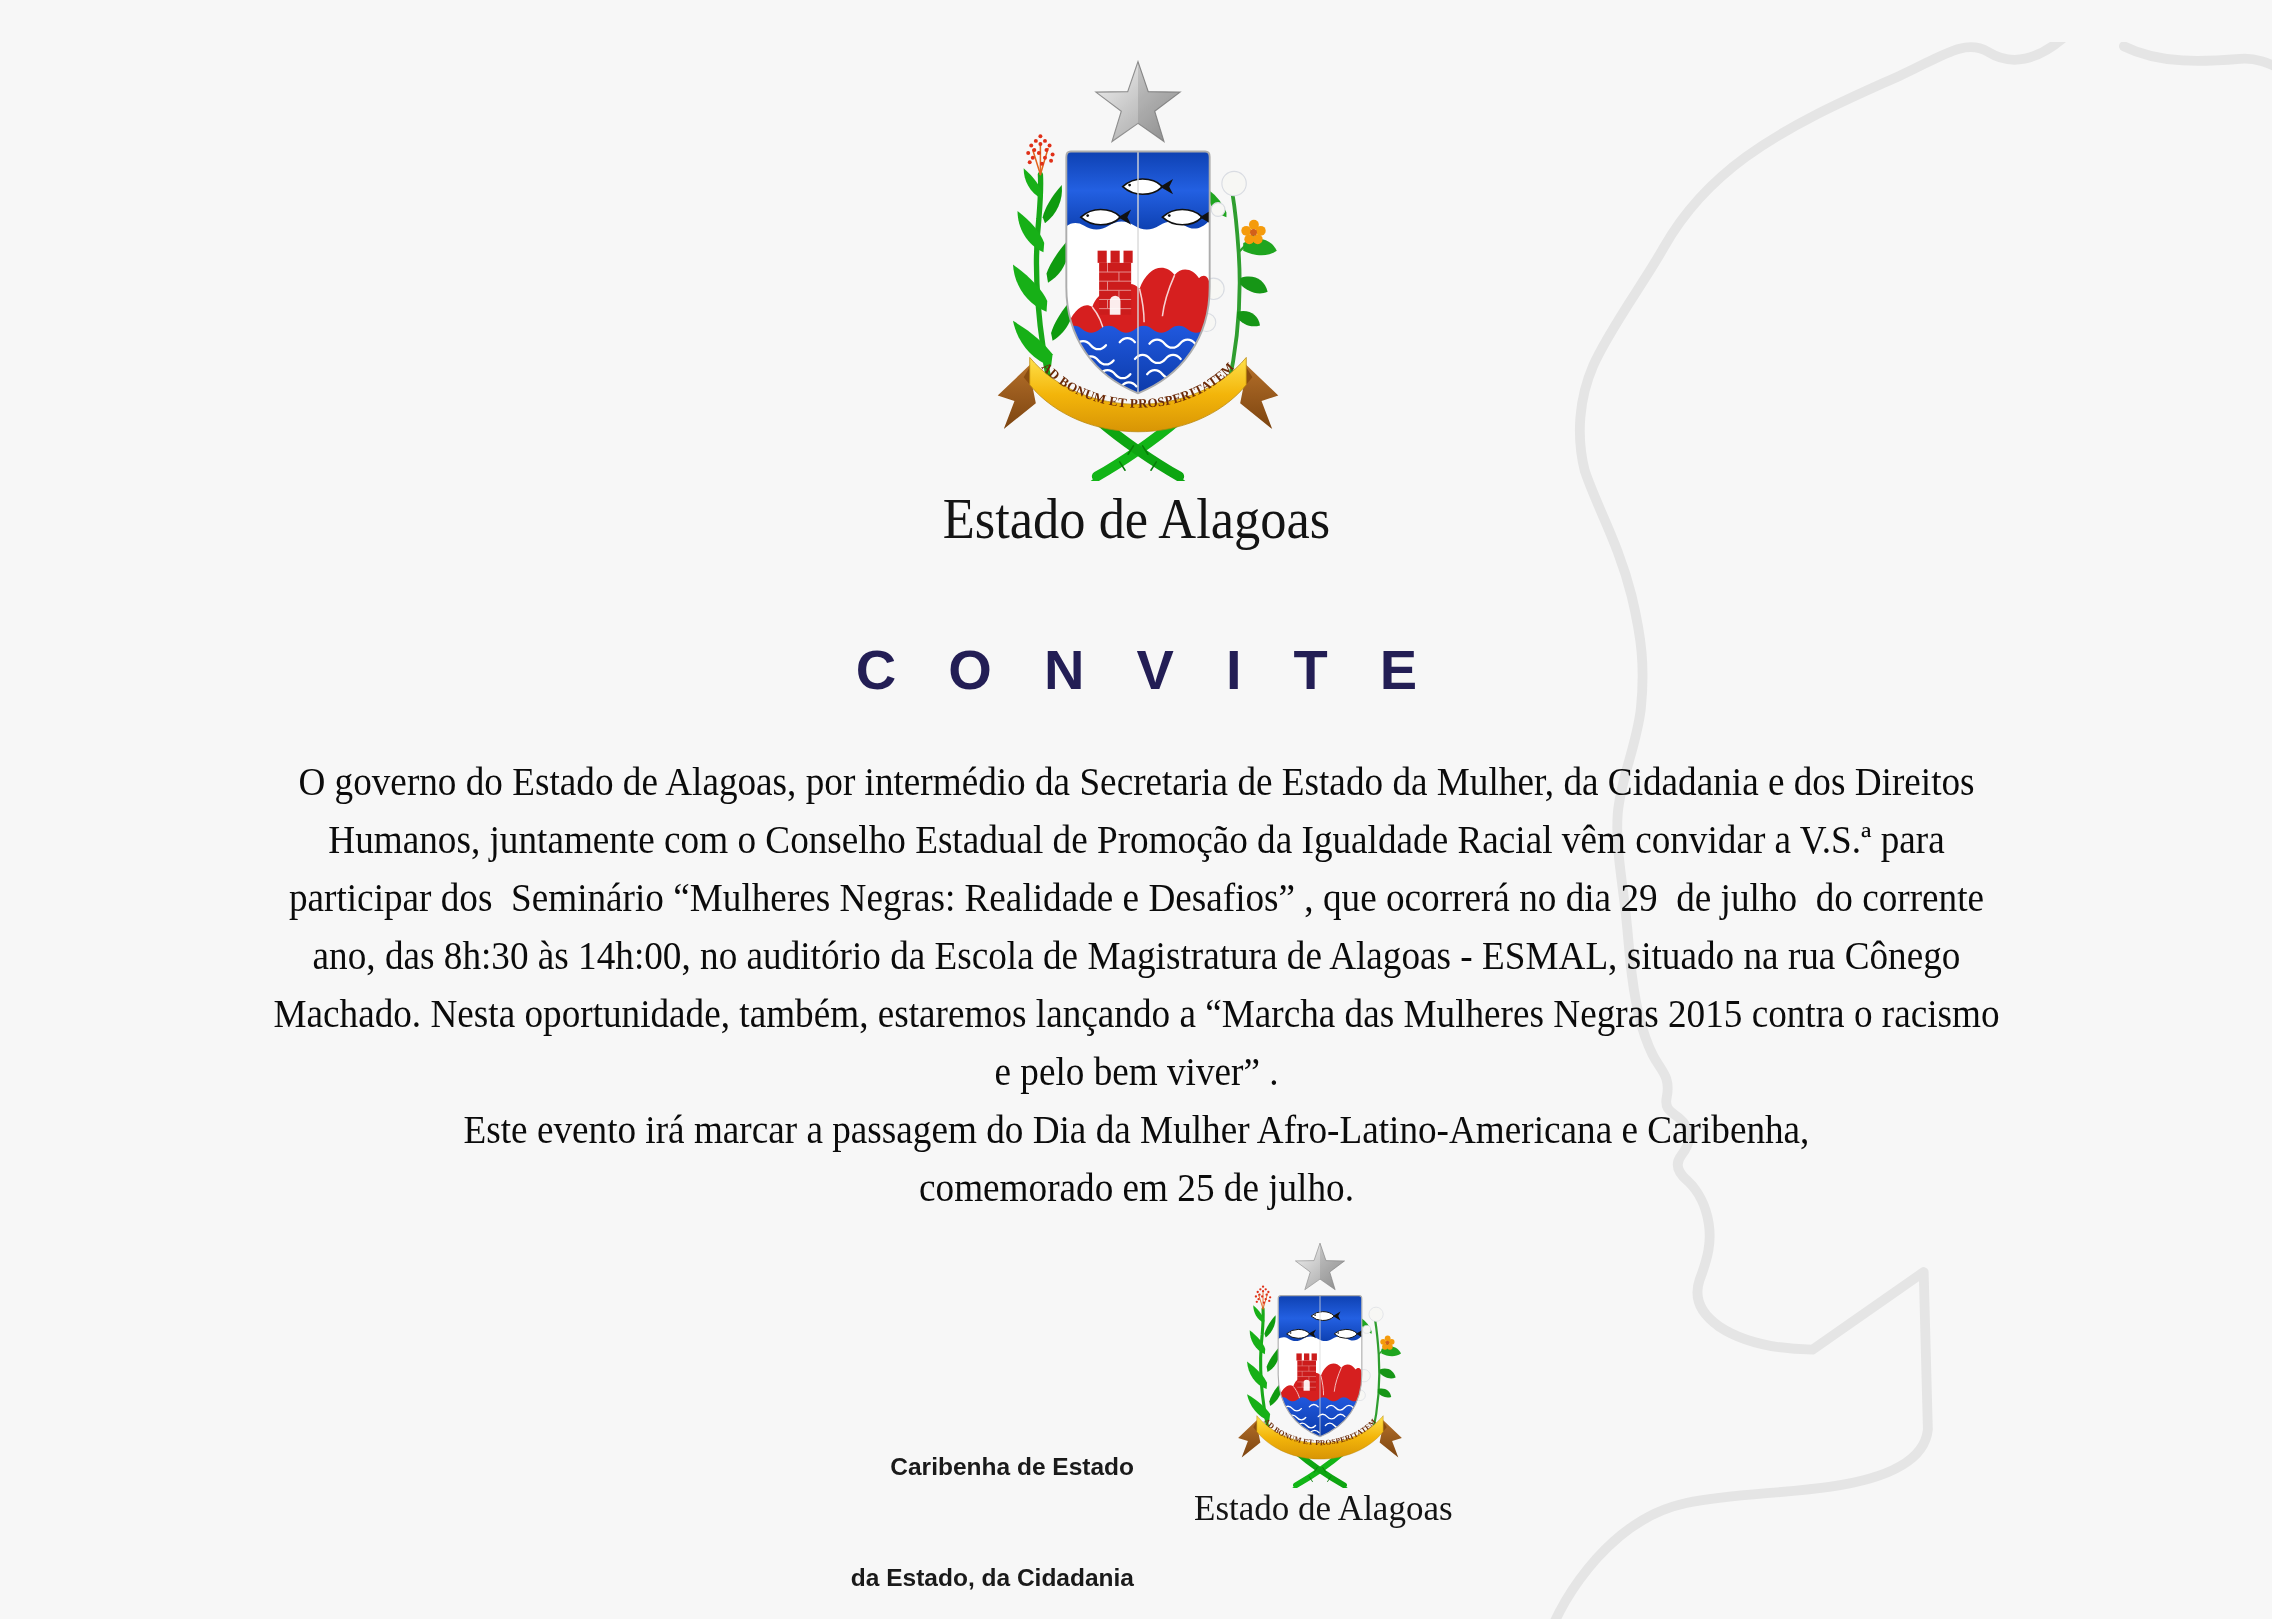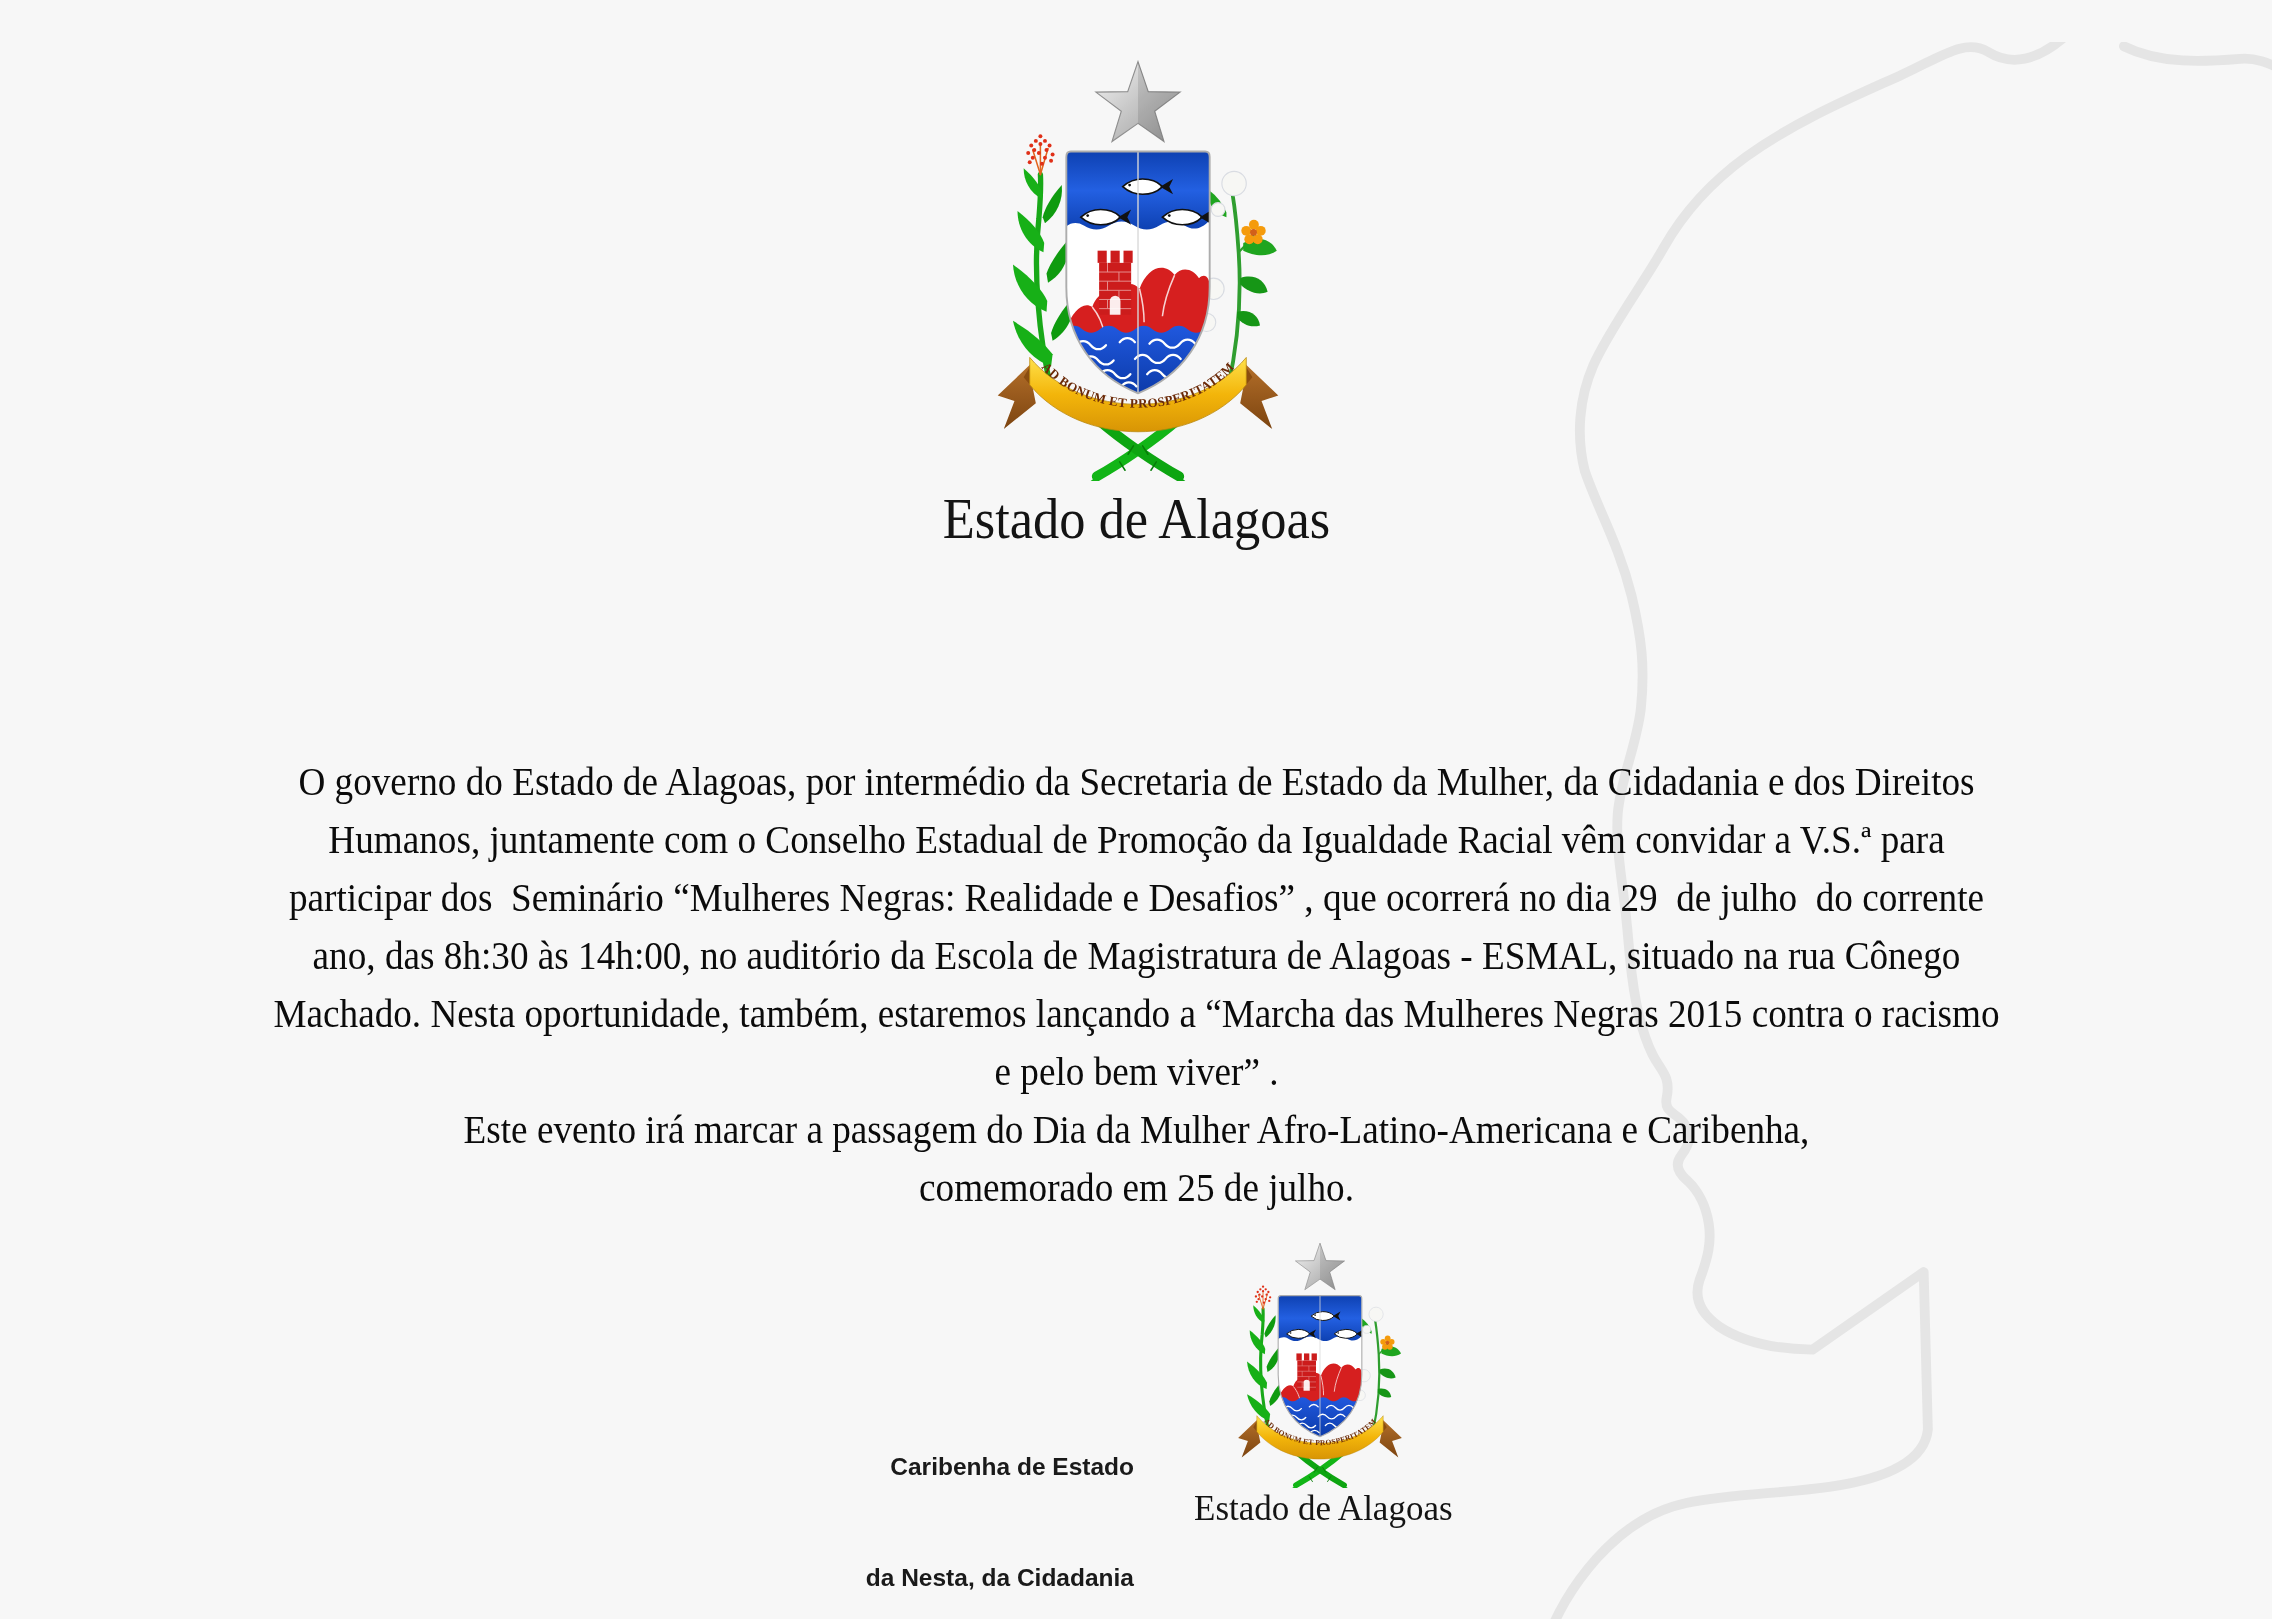--- a/index.html
+++ b/index.html
@@ -216,36 +216,37 @@
         </text>
       </g>
     </defs>
   </svg>
 
   <svg class="emblem-top" viewBox="0 0 400 552">
     <use href="#coa"></use>
   </svg>
   <div class="state-name-top">Estado de Alagoas</div>
 
+  <div class="convite">CONVITE</div>
 
   <div class="body-text">
     <div class="bline">O governo do Estado de Alagoas, por intermédio da Secretaria de Estado da Mulher, da Cidadania e dos Direitos</div>
     <div class="bline">Humanos, juntamente com o Conselho Estadual de Promoção da Igualdade Racial vêm convidar a V.S.ª para</div>
     <div class="bline">participar dos  Seminário “Mulheres Negras: Realidade e Desafios” , que ocorrerá no dia 29  de julho  do corrente</div>
     <div class="bline">ano, das 8h:30 às 14h:00, no auditório da Escola de Magistratura de Alagoas - ESMAL, situado na rua Cônego</div>
     <div class="bline">Machado. Nesta oportunidade, também, estaremos lançando a “Marcha das Mulheres Negras 2015 contra o racismo</div>
     <div class="bline">e pelo bem viver” .</div>
     <div class="bline">Este evento irá marcar a passagem do Dia da Mulher Afro-Latino-Americana e Caribenha,</div>
     <div class="bline">comemorado em 25 de julho.</div>
   </div>
 
   <div class="footer-left">
     <div class="fgroup">
       <div>Caribenha de Estado</div>
-      <div>da Nesta, da Cidadania</div>
+      <div>da Estado, da Cidadania</div>
       
     </div>
     
   </div>
 
   <div class="footer-emblem">
     <svg class="emblem-bottom" viewBox="0 0 400 552">
       <use href="#coa"></use>
     </svg>
     <div class="state-name-bottom">Estado de Alagoas</div>

